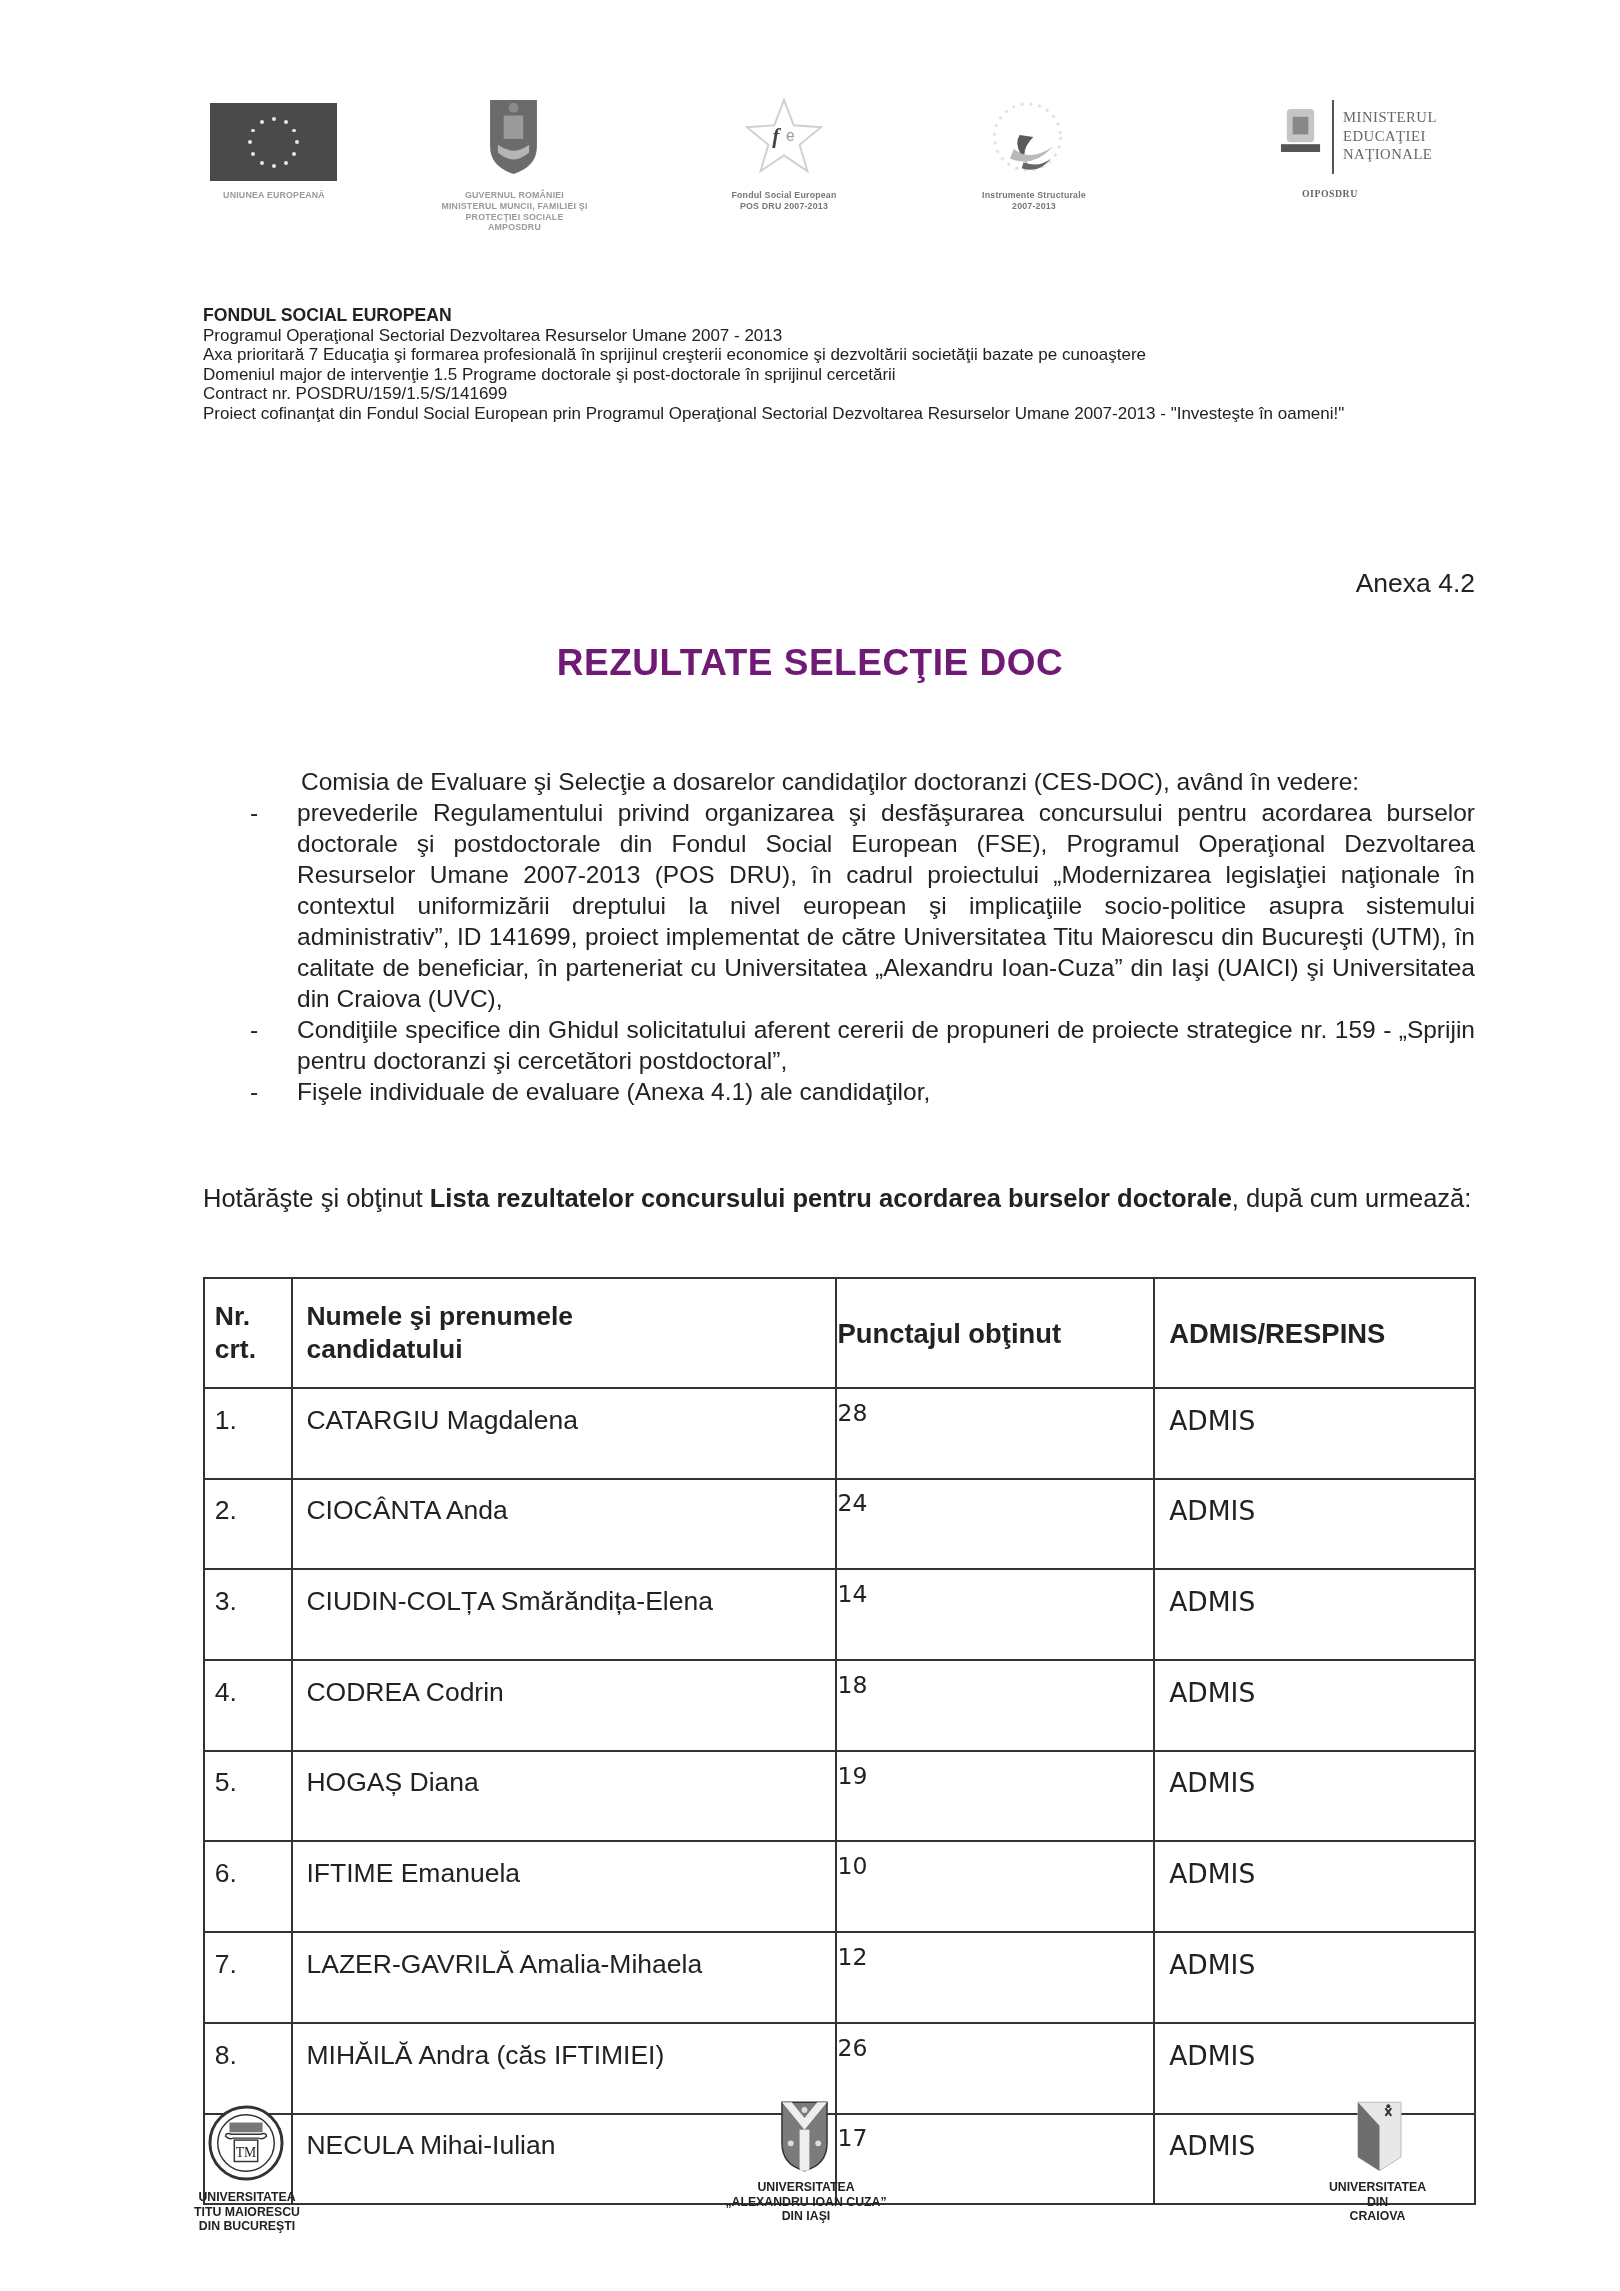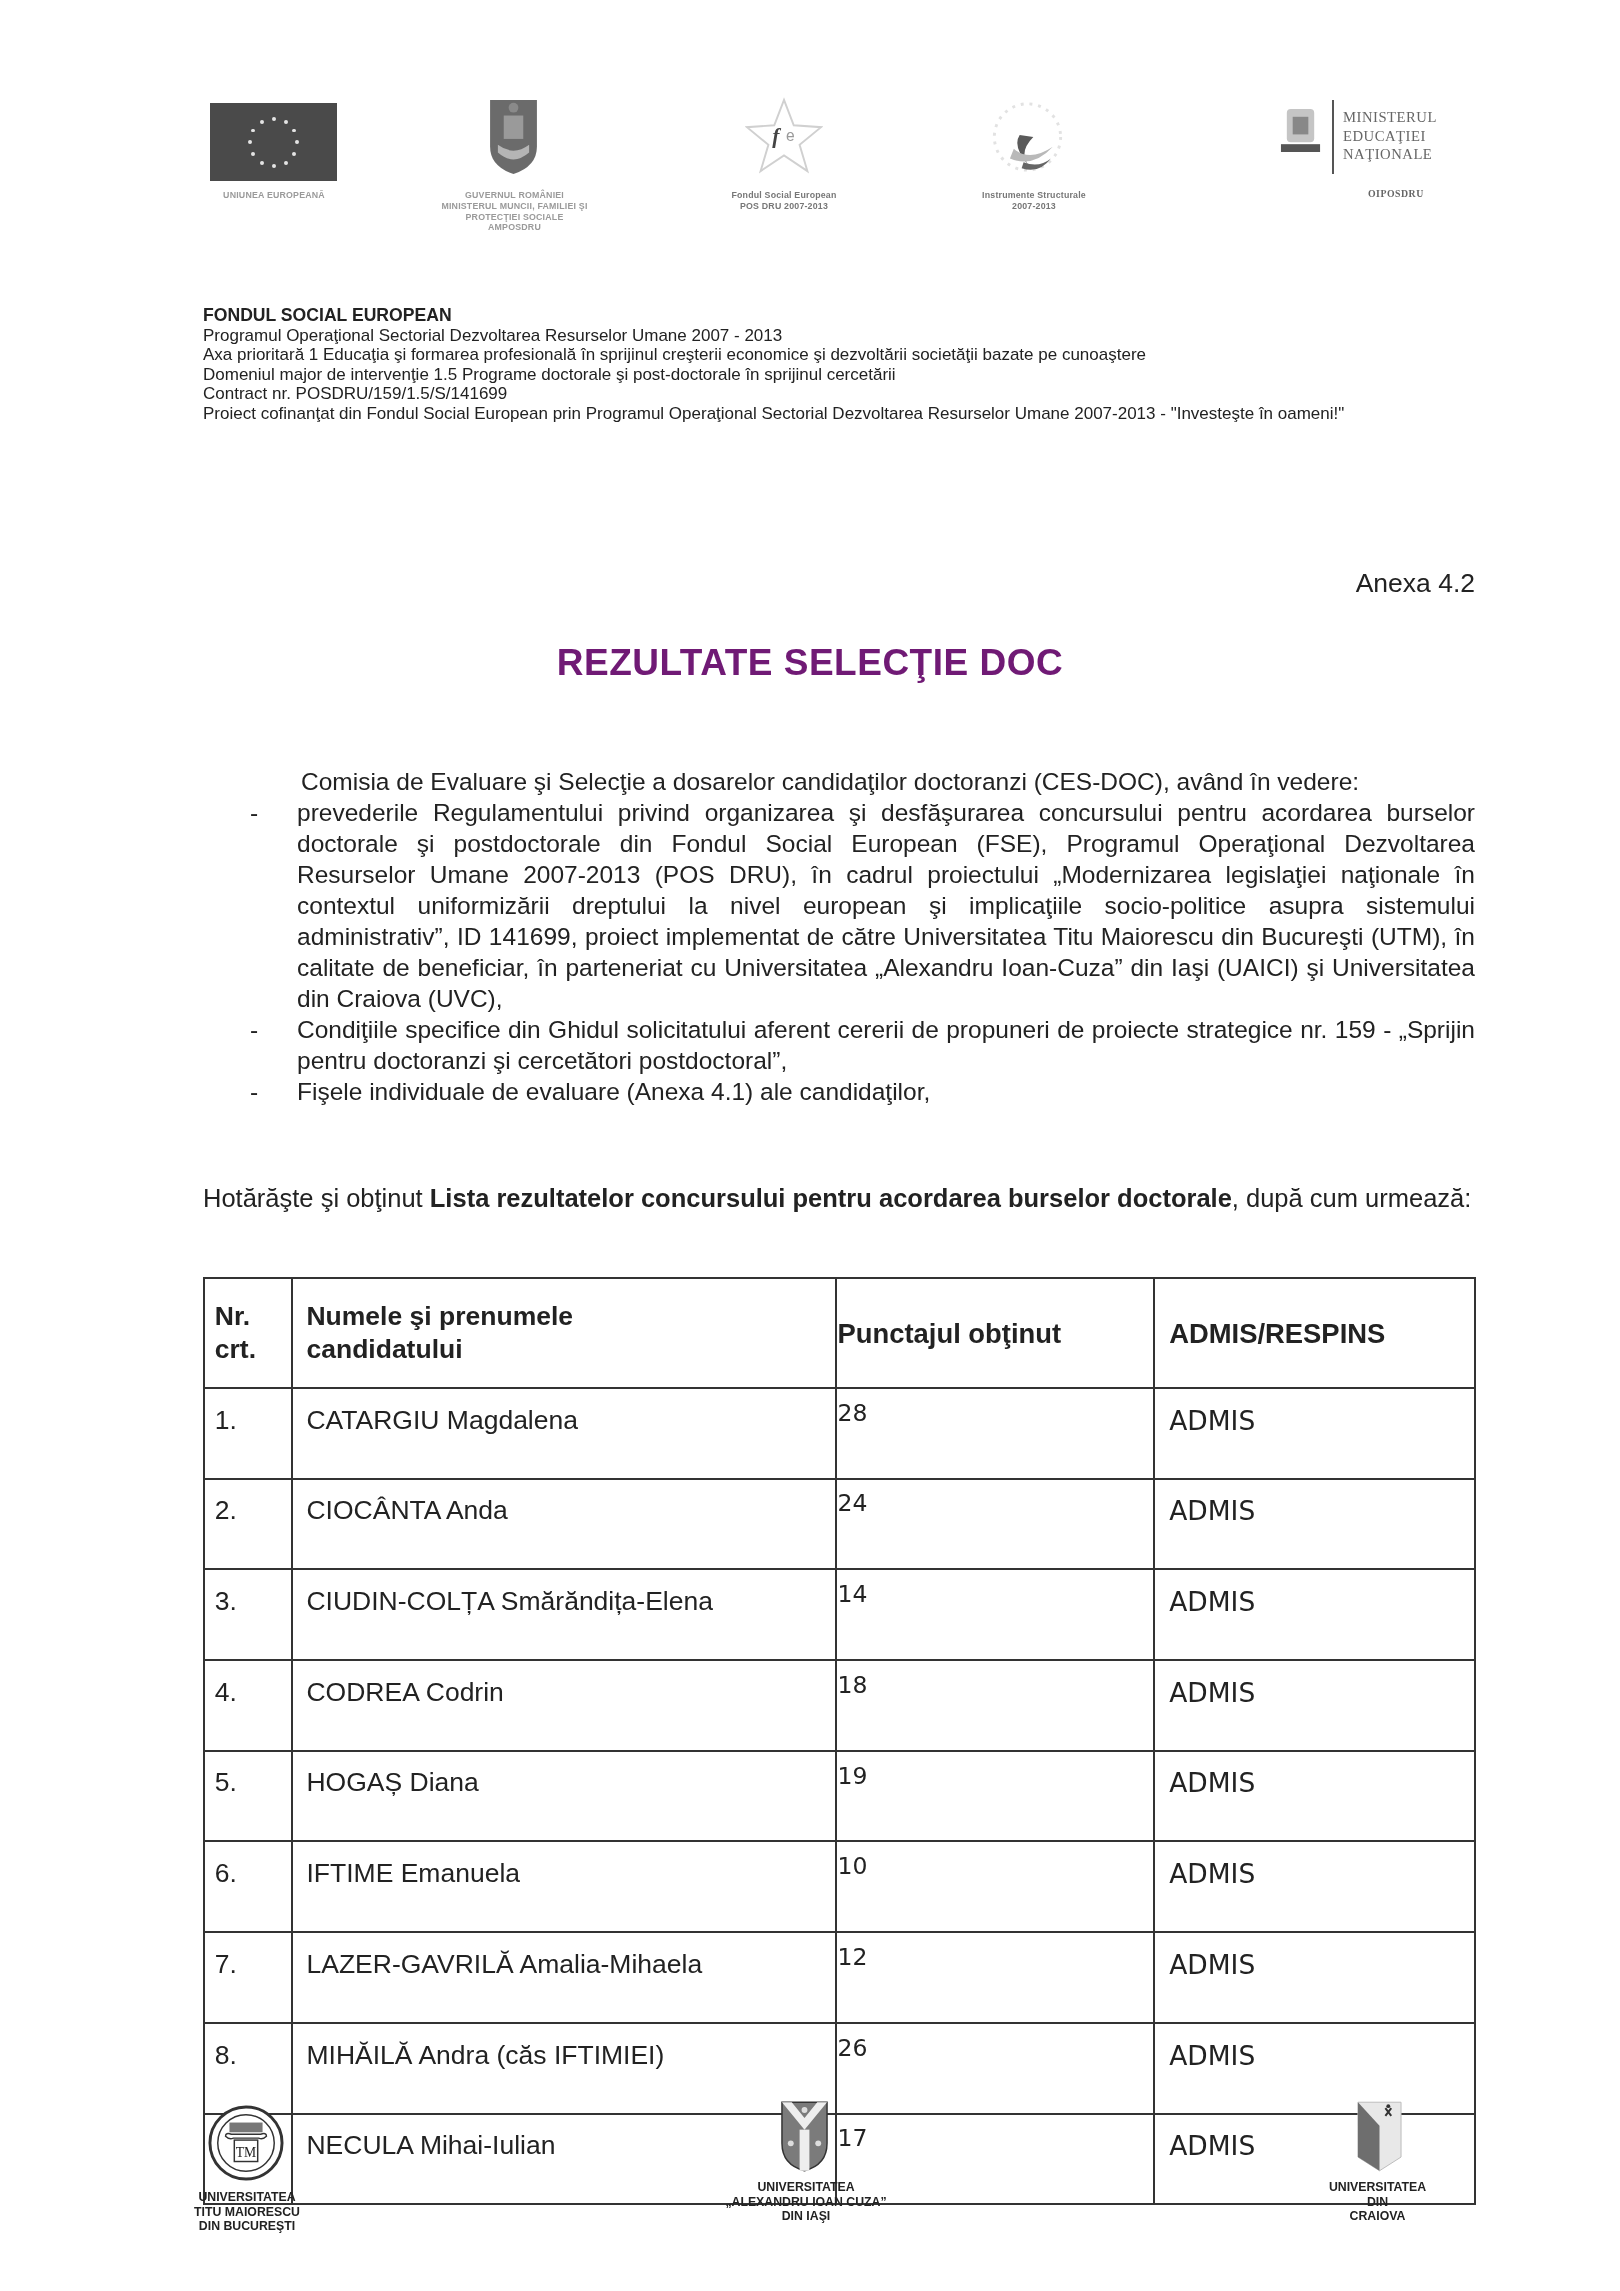--- a/index.html
+++ b/index.html
@@ -15,21 +15,21 @@
     color: #9a9a9a; font-weight: bold; letter-spacing: 0.2px; white-space: pre-line;
   }
   .eu-flag { left: 210px; top: 103px; width: 127px; height: 78px; background: #4a4a4a; }
   .eu-flag .star { position:absolute; width:3.9px; height:3.9px; background:#e4e4e4; border-radius:50%; }
   .gov-crest { left: 488px; top: 96px; width: 51px; height: 80px; }
   .fse-star { left: 745px; top: 96px; width: 78px; height: 78px; }
   .is-logo { left: 990px; top: 98px; width: 74px; height: 78px; }
   .men-logo { left: 1279px; top: 103px; width: 44px; height: 54px; }
   .men-bar { left: 1332px; top: 100px; width: 2px; height: 74px; background:#555; }
   .men-text { left: 1343px; top: 108px; font-family: "Liberation Serif", serif; font-size: 14.7px; line-height: 18.6px; color: #666; letter-spacing: 0.5px; white-space: pre-line; }
-  .men-sub { left: 1368px; top: 188px; font-family: "Liberation Serif", serif; font-size: 9.8px; font-weight: bold; color: #666; letter-spacing: 0.5px; }
+  .men-sub { left: 1302px; top: 188px; font-family: "Liberation Serif", serif; font-size: 9.8px; font-weight: bold; color: #666; letter-spacing: 0.5px; }
 
   
   .program { left: 203px; top: 306px; width: 1274px; font-size: 17px; line-height: 19.6px; color: #222; }
   .program .title { font-weight: bold; font-size: 17.6px; }
   .program .it { font-style: italic; }
 
   .annex { right: 145px; top: 568px; font-size: 26.5px; color: #222; }
   .doc-title { left: 0; width: 1620px; top: 642px; text-align: center; font-size: 37px; font-weight: bold; color: #701a75; letter-spacing: 0.5px; }
 
   
@@ -115,21 +115,21 @@
 </svg>
 <div class="abs men-bar"></div>
 <div class="abs men-text">MINISTERUL
 EDUCAŢIEI
 NAŢIONALE</div>
 <div class="abs men-sub">OIPOSDRU</div>
 
 <div class="abs program">
   <div class="title">FONDUL SOCIAL EUROPEAN</div>
   <div>Programul Operaţional Sectorial Dezvoltarea Resurselor Umane 2007 - 2013</div>
-  <div>Axa prioritară 1 Educaţia şi formarea profesională în sprijinul creşterii economice şi dezvoltării societăţii bazate pe cunoaştere</div>
+  <div>Axa prioritară 7 Educaţia şi formarea profesională în sprijinul creşterii economice şi dezvoltării societăţii bazate pe cunoaştere</div>
   <div>Domeniul major de intervenţie 1.5 Programe doctorale şi post-doctorale în sprijinul cercetării</div>
   <div>Contract nr. POSDRU/159/1.5/S/141699</div>
   <div style="width:1225px;">Proiect cofinanţat din Fondul Social European prin Programul Operaţional Sectorial Dezvoltarea Resurselor Umane 2007-2013 - "Investeşte în oameni!"</div>
 </div>
 
 <div class="abs annex">Anexa 4.2</div>
 <div class="abs doc-title">REZULTATE SELECŢIE DOC</div>
 
 <div class="abs body-text">
   <p class="intro">Comisia de Evaluare şi Selecţie a dosarelor candidaţilor doctoranzi (CES-DOC), având în vedere:</p>

